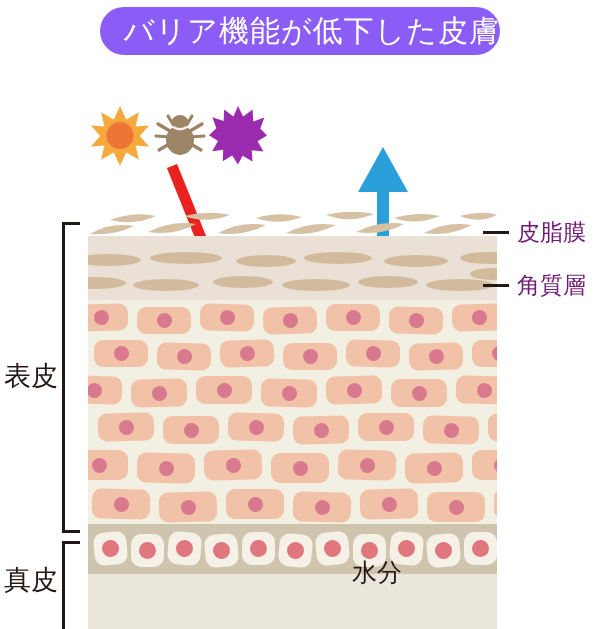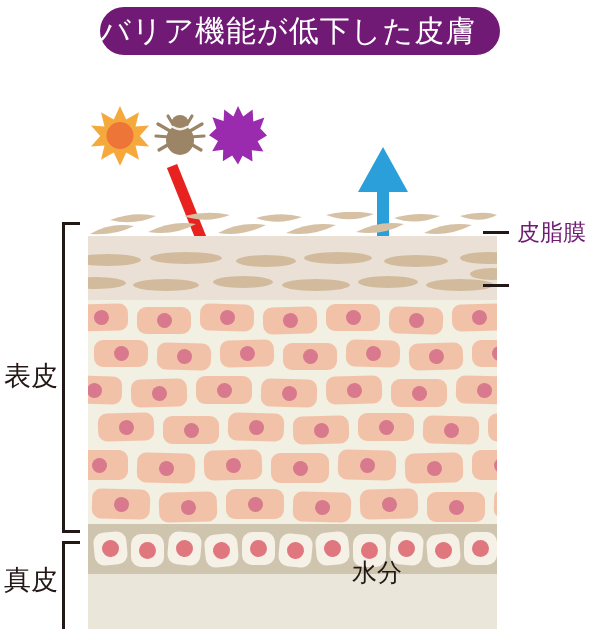--- a/index.html
+++ b/index.html
@@ -6,22 +6,22 @@
   body{
     width:600px;height:629px;background:#ffffff;overflow:hidden;
     font-family:"DejaVu Sans","Liberation Sans",sans-serif;
     position:relative;
   }
   #stage{position:absolute;left:0;top:0;width:600px;height:629px;}
 
   
   .title-banner{
     position:absolute;left:100px;top:7px;width:400px;height:48px;
-    background:#701a75;border-radius:24px;
-    display:flex;align-items:center;justify-content:flex-start;
+    background:#8b5cf6;border-radius:24px;
+    display:flex;align-items:center;justify-content:flex-end;
   }
   .title-banner .txt{
     color:#ffffff;font-size:30px;letter-spacing:1px;line-height:1;
     white-space:nowrap;font-weight:400;
   }
 
   
   .stim-label{
     position:absolute;left:118px;top:70px;width:140px;
     font-size:24px;color:#231815;text-align:center;white-space:nowrap;
@@ -348,20 +348,21 @@
         </div>
       </div>
   </div>
 
   <div class="callout" id="callout-sebum">
     <span class="dash"></span>
     <span class="ctxt">皮脂膜</span>
   </div>
   <div class="callout" id="callout-corneum">
     <span class="dash"></span>
+    <span class="ctxt">角質層</span>
   </div>
 
   <div class="bracket" id="bracket-epidermis">
     <span class="tline"></span>
     <span class="vline"></span>
     <span class="bline"></span>
   </div>
   <div class="bracket" id="bracket-dermis">
     <span class="tline"></span>
     <span class="vline"></span>

